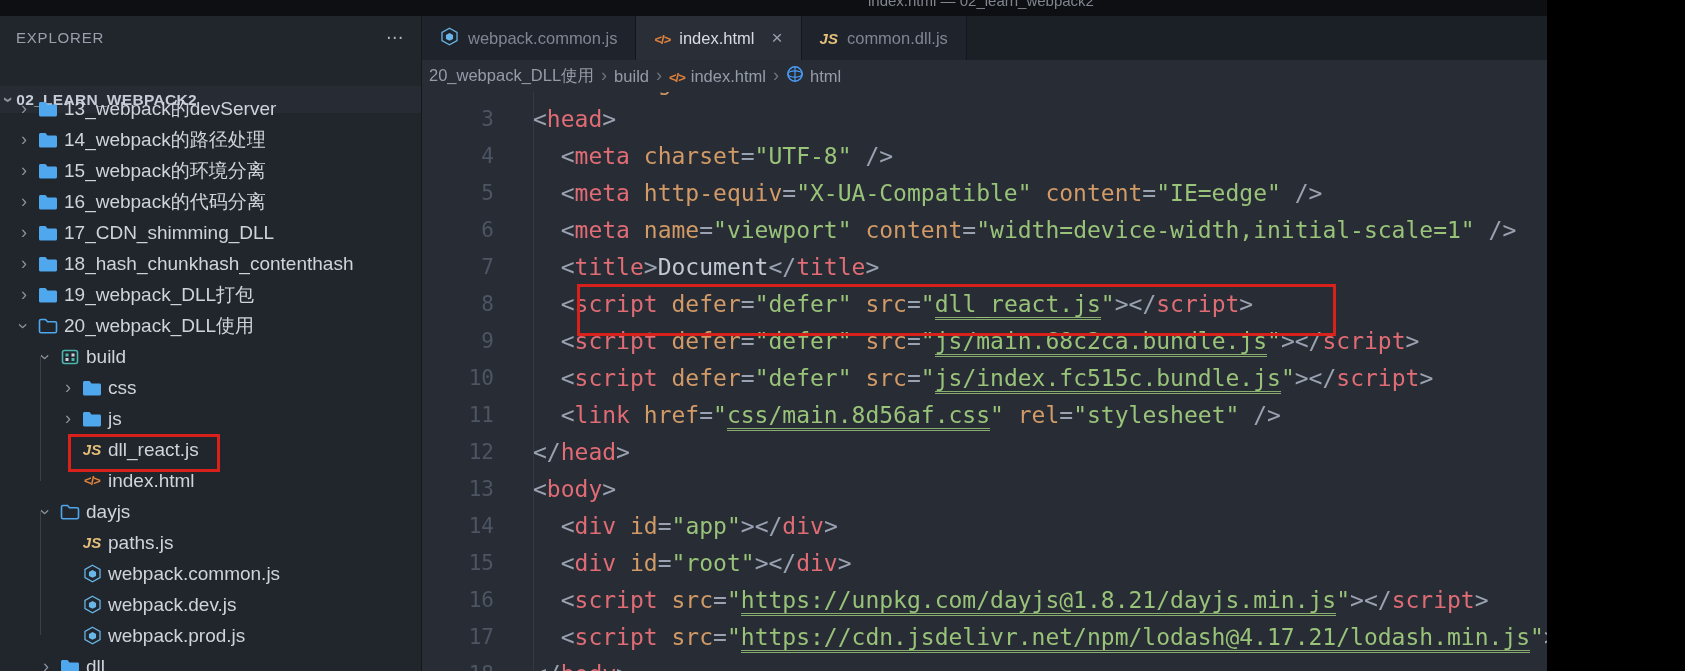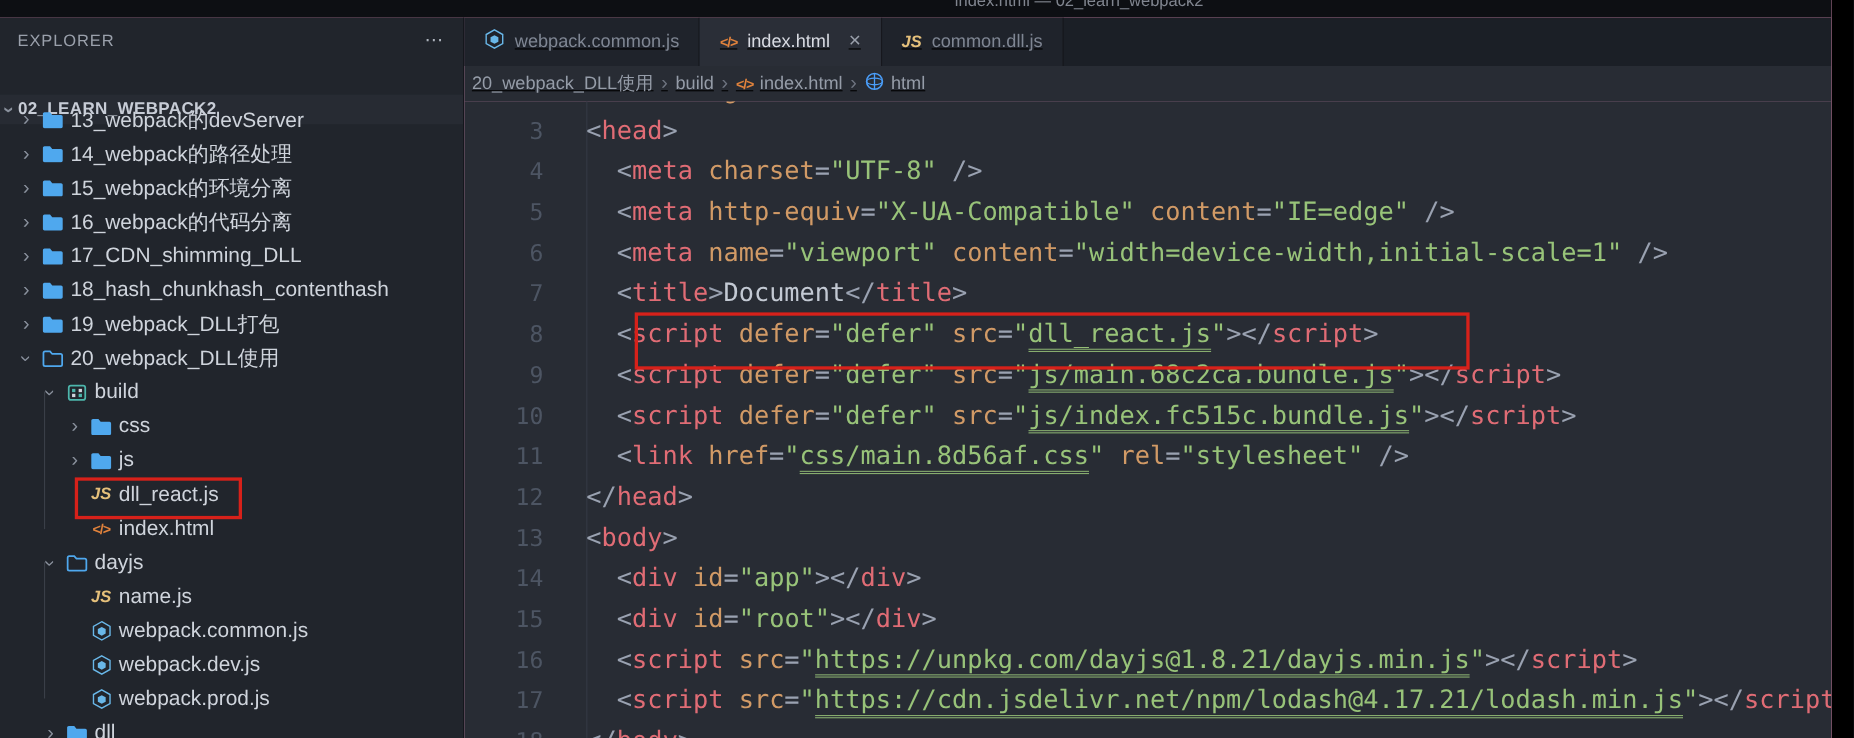--- a/index.html
+++ b/index.html
@@ -1,17 +1,17 @@
 <!DOCTYPE html>
 <html style="--highlight-red: #d7211a; --tag: #e06c75; --attribute: #d19a66; --string: #98c379;"><head>
 <meta charset="utf-8">
 <style>
   html,body{margin:0;padding:0;background:#000;}
-  .app{width:1665px;height:671px;position:relative;overflow:hidden;background:#f9a8d4;
-       font-family:"Liberation Sans","DejaVu Sans",sans-serif;text-decoration:underline;}
+  .app{width:1547px;height:671px;position:relative;overflow:hidden;background:#a16207;
+       font-family:"Liberation Sans","DejaVu Sans",sans-serif;}
   
   .titlebar{height:16px;background:#0d0f13;position:relative;overflow:hidden;z-index:6;}
   .titlebar .wtitle{position:absolute;left:868px;top:-8px;font-size:15px;color:#80858f;white-space:nowrap;}
   
   .bodyrow{display:flex;height:655px;position:relative;}
   
   .sidebar{width:421px;flex:none;background:#21252c;border-right:1px solid #15171c;position:relative;overflow:hidden;}
   .sb-header{position:absolute;top:8px;left:0;right:0;height:26px;display:flex;align-items:center;
              justify-content:space-between;padding:0 16px;color:#9aa0ab;font-size:15px;letter-spacing:.8px;}
   .sb-more{color:#aeb4bd;font-size:17px;letter-spacing:2px;cursor:pointer;}
@@ -223,21 +223,21 @@
                 <path d="M1.5 3c0-.8.7-1.5 1.5-1.5h4.5l2 2.3h7.5c.8 0 1.5.7 1.5 1.5v8c0 .8-.7 1.5-1.5 1.5H3c-.8 0-1.5-.7-1.5-1.5V3z" fill="none" stroke="#4fa8ee" stroke-width="1.6"></path>
               </svg>
             </span>
             <span class="lbl">dayjs</span>
           </div>
           <div class="tree-row" style="padding-left: 57px;">
             <span class="chev-slot"></span>
             <span class="icon-slot">
               <span class="ic-js">JS</span>
             </span>
-            <span class="lbl">name.js</span>
+            <span class="lbl">paths.js</span>
           </div>
           <div class="tree-row" style="padding-left: 57px;">
             <span class="chev-slot"></span>
             <span class="icon-slot">
               <svg width="19" height="19" viewBox="0 0 24 24">
                 <polygon points="12,1.5 21.5,6.8 21.5,17.2 12,22.5 2.5,17.2 2.5,6.8" fill="none" stroke="#69b7e8" stroke-width="1.6"></polygon>
                 <polygon points="12,7.5 16.5,10 16.5,15 12,17.5 7.5,15 7.5,10" fill="#69b7e8"></polygon>
               </svg>
             </span>
             <span class="lbl">webpack.common.js</span>

